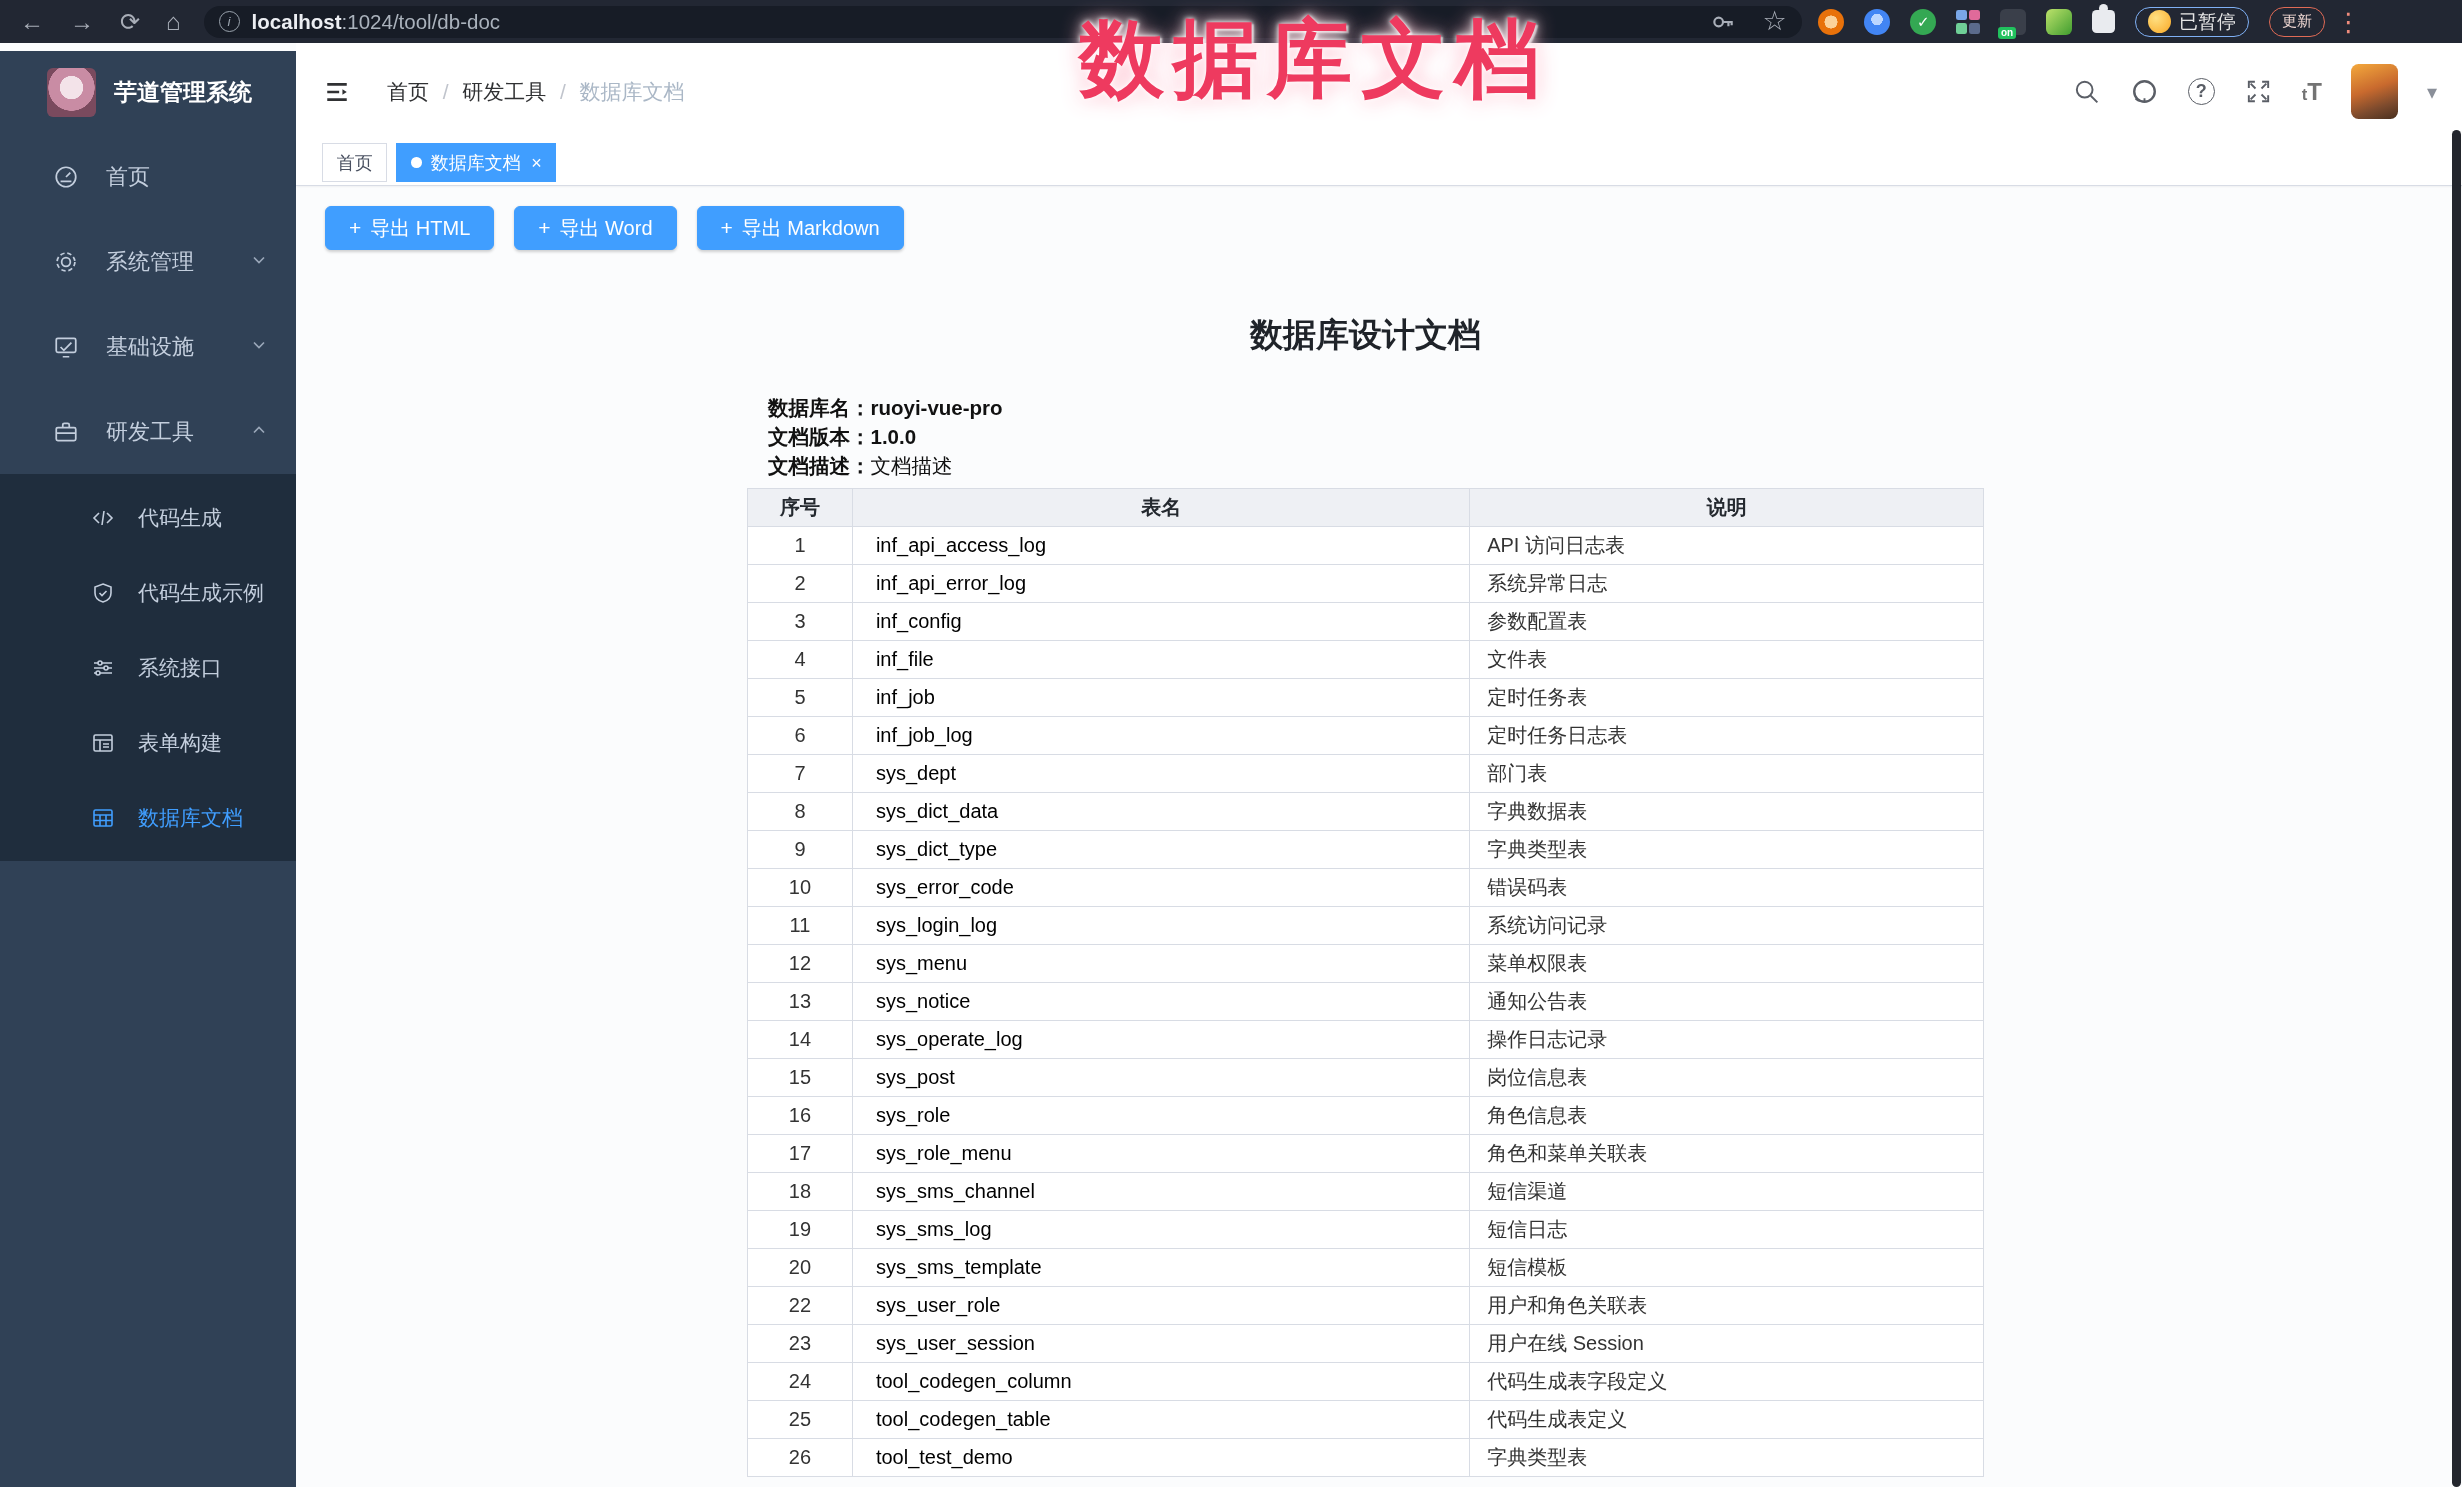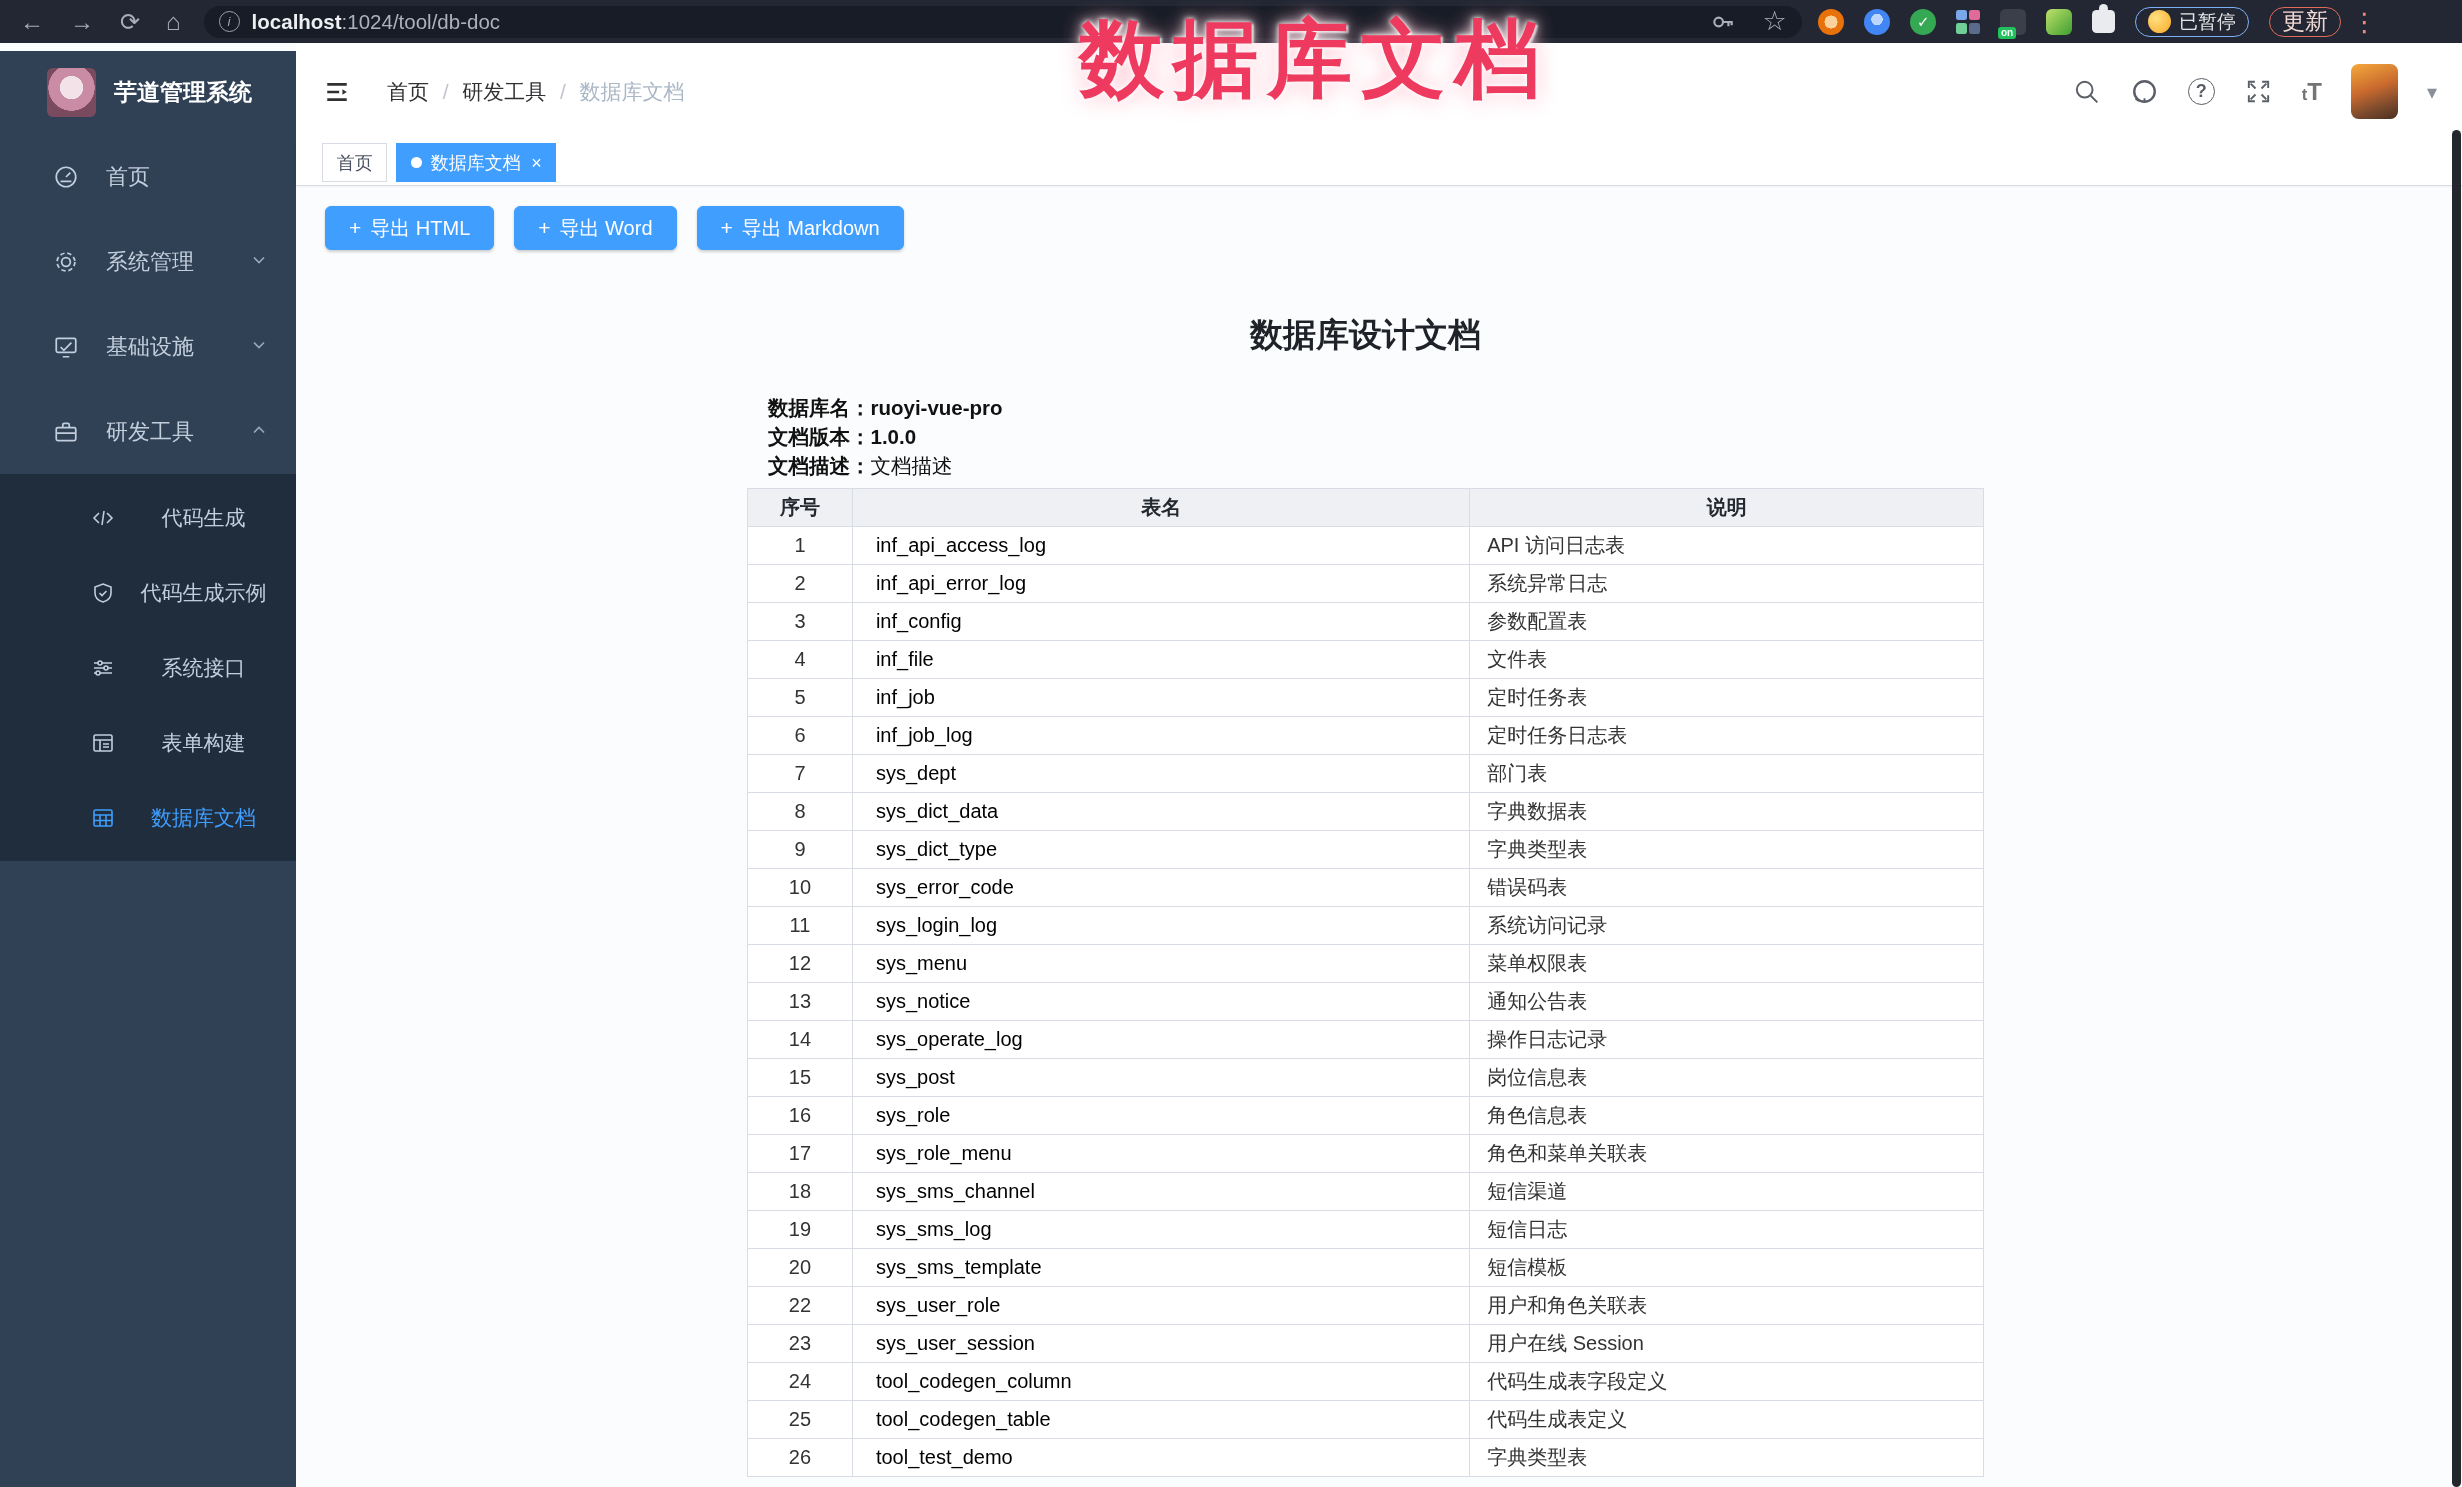--- a/index.html
+++ b/index.html
@@ -22,38 +22,38 @@
   .ext-grid span { border-radius:2.3px; }
   .ext-dark { width:26px; height:26px; background:#3a3f4a; border-radius:5.3px; position:relative; }
   .ext-dark .on { position:absolute; left:-2.3px; bottom:-4.6px; background:#21c25e; color:#fff; font-size:10px; font-weight:bold; border-radius:3px; padding:0.8px 3px; line-height:1.1; }
   .ext-puzzle { width:23px; height:23px; background:#e9ebef; border-radius:4.6px; position:relative; }
   .ext-puzzle:before { content:""; position:absolute; top:-6px; left:6.8px; width:9px; height:9px; background:#e9ebef; border-radius:50%; }
   .chip { display:flex; align-items:center; height:30px; border-radius:16.7px; padding:0 12px; margin-left:20px; }
   .chip.paused { border:1.5px solid #7fb0f5; gap:7.6px; }
   .smiley { width:23px; height:23px; border-radius:50%; background:radial-gradient(circle at 35% 35%, #ffe082, #f9a825); position:relative; }
   .chip.paused .lbl { color:#e5e5e5; font-size:19px; }
   .chip.update { border:1.5px solid #e06a55; }
-  .chip.update .lbl { color:#f0d8d3; font-size:23px; }
+  .chip.update .lbl { color:#f0d8d3; font-size:15px; }
   .kebab { color:#ef8b7c; font-size:26px; margin:0 13.7px 0 10.6px; line-height:1; }
 
   
   .watermark { position:absolute; left:1079px; top:1.5px; z-index:50; font-size:85px; font-weight:bold; letter-spacing:9px; color:#ee3a5f; pointer-events:none;
     text-shadow:0 0 4.6px rgba(255,255,255,.95), 0 0 12px rgba(255,255,255,.85), 0 0 21px rgba(255,170,190,.9), 2.3px 2.3px 1.5px rgba(255,255,255,.55); }
 
   
   .app { position:absolute; left:0; top:43px; width:2462px; height:1444px; }
   .sidebar { position:absolute; left:0; top:8px; width:296px; height:1444px; background:#304156; }
   .logo-row { display:flex; align-items:center; height:83px; padding-left:47px; gap:18px; }
   .logo-img { width:49px; height:49px; border-radius:6px; background:radial-gradient(circle at 50% 40%, #f3e3e9 0 30%, #c98ca4 31% 60%, #7a4a5e 61%); }
   .logo-title { color:#ffffff; font-size:23px; font-weight:bold; }
   .menu-item { height:85px; display:flex; align-items:center; padding:0 27px 0 53px; color:#c3cedd; cursor:pointer; }
   .menu-item .mi-icon { width:26px; height:26px; margin-right:27px; flex:none; }
   .menu-item .mi-label { font-size:22px; flex:1; }
   .menu-item .chev { color:#9aa7b9; }
-  .submenu { background:#1f2d3d; padding:6px 0;text-align:center; }
+  .submenu { background:#1f2d3d; padding:6px 0; }
   .submenu .menu-item { height:75px; padding-left:91px; }
   .submenu .mi-icon { margin-right:23px; width:24px; height:24px; }
   .submenu .mi-label { font-size:21px; }
   .menu-item.active { color:#409eff; }
   svg.ic { stroke:currentColor; fill:none; stroke-width:1.6; width:100%; height:100%; }
 
   .main { position:absolute; left:296px; top:0; width:2167px; height:1444px; }
   .topbar { position:relative; height:97px; background:#fff; display:flex; align-items:center; }
   .hamburger { width:30px; height:26px; margin-left:26px; cursor:pointer; color:#303133; }
   .crumbs { display:flex; align-items:center; margin-left:35px; font-size:21px; gap:13.7px; }

